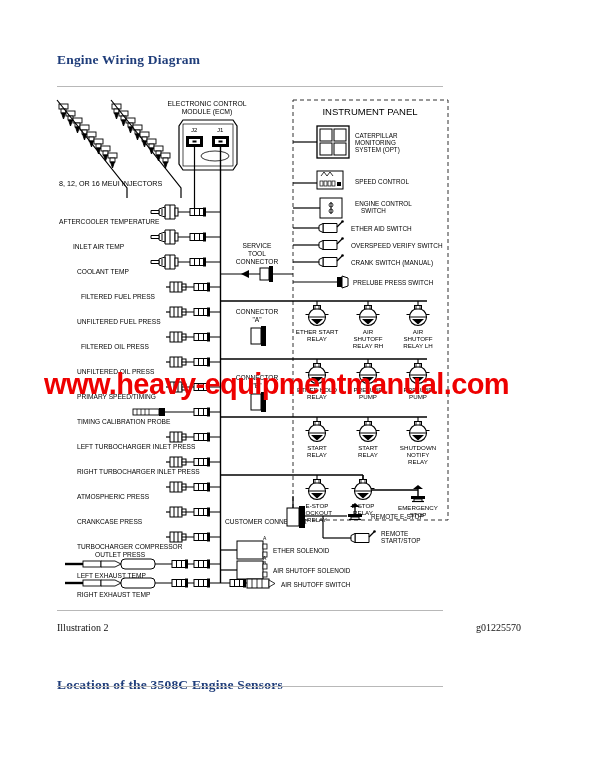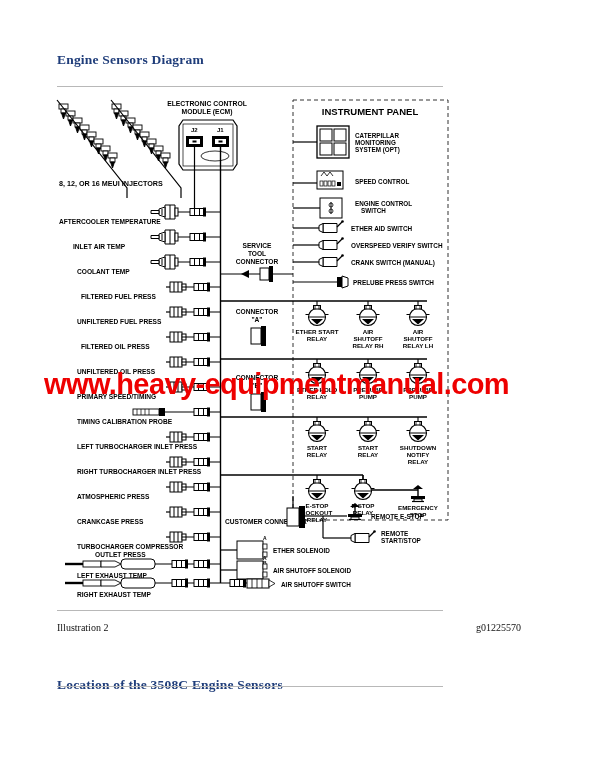--- a/index.html
+++ b/index.html
@@ -29,39 +29,39 @@
   .caption{
     position:absolute;font-family:"Liberation Serif", serif;
     font-size:10px;color:#111;white-space:nowrap;
   }
   #caption-left{left:57px;top:622px;}
   #caption-right{left:443px;top:622px;text-align:right;transform:translateX(-100%);}
   #caption-right.rightpos{left:521px;text-align:right;}
 
   
   #diagram{
-    position:absolute;left:55px;top:98px;width:395px;height:500px;font-weight:bold;
+    position:absolute;left:55px;top:98px;width:395px;height:500px;
   }
   #diagram svg{display:block;}
 
   
   #watermark{
     position:absolute;left:44px;top:368px;width:520px;
     font-family:"Liberation Sans", sans-serif;
     font-size:29px;font-weight:bold;color:#ee0000;
     letter-spacing:-0.6px;white-space:nowrap;
     pointer-events:none;
   }
 </style>
 </head>
 <body>
 
 <div class="page">
 
-  <div class="section-title" id="title-1">Engine Sensors Diagram</div>
+  <div class="section-title" id="title-1">Engine Wiring Diagram</div>
   <div class="rule" id="rule-top"></div>
 
   <div id="diagram">
     <svg width="395" height="500" viewBox="0 0 395 500" xmlns="http://www.w3.org/2000/svg">
       <defs>
         <g id="conn-inline">
           <rect x="-7" y="-3.5" width="14" height="7" fill="#fff" stroke="#000" stroke-width="1"></rect>
           <line x1="-2.5" y1="-3.5" x2="-2.5" y2="3.5" stroke="#000" stroke-width="1"></line>
           <line x1="2.5" y1="-3.5" x2="2.5" y2="3.5" stroke="#000" stroke-width="1"></line>
           <rect x="6" y="-4.5" width="3" height="9" fill="#000"></rect>

